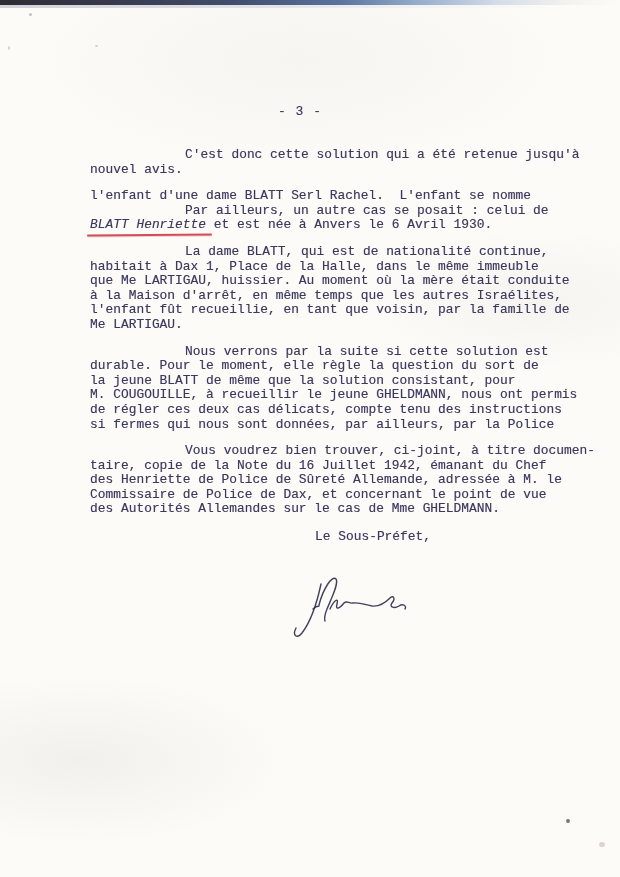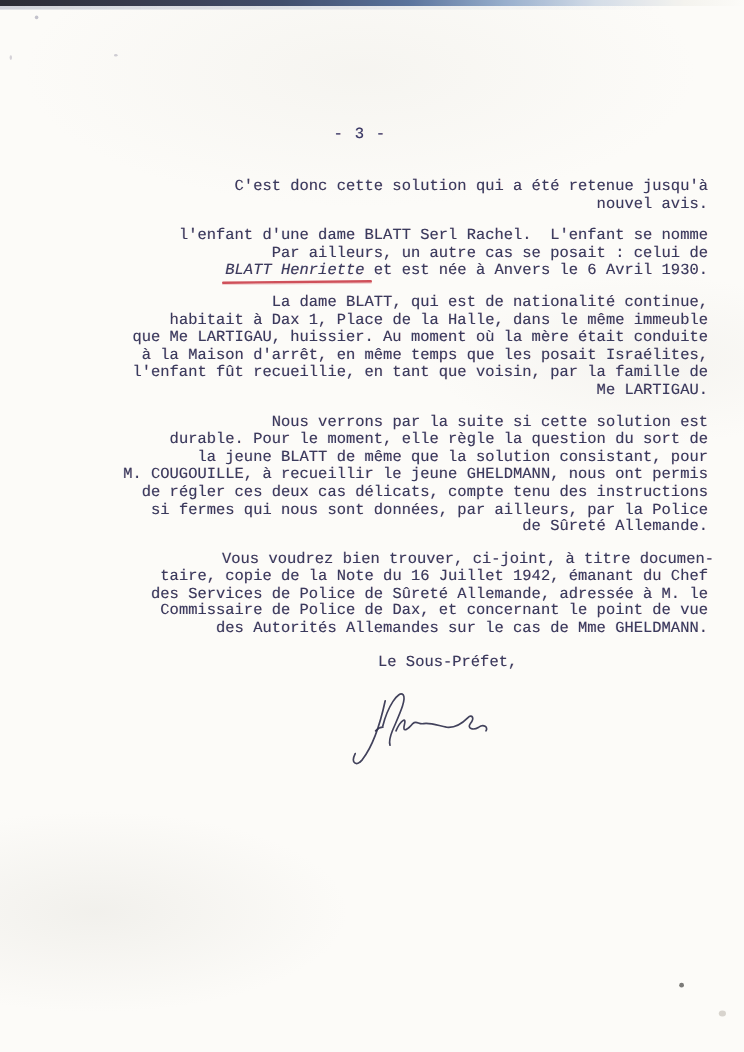--- a/index.html
+++ b/index.html
@@ -62,21 +62,21 @@
   .letter-body {
     position: absolute;
     top: 148px;
     left: 90px;
     width: 500px;
     font-size: 12.9px;
     line-height: 14.6px;
     text-shadow: 0.35px 0 0 rgba(160,50,70,0.22), -0.35px 0 0 rgba(40,80,150,0.25);
   }
 
-  .paragraph { margin: 0 0 12px 0; text-align: right; }
+  .paragraph { margin: 0 0 12px 0; }
   .line { white-space: pre; }
   .line.indent { padding-left: 95px; }
 
   .red-underline { position: relative; display: inline-block; font-style: italic; }
   .red-underline::after {
     content: "";
     position: absolute;
     left: -3px; right: -6px; bottom: -3.5px;
     height: 2.4px;
     background: #c8333f;
@@ -131,40 +131,39 @@
   <div class="paragraph">
     <div class="line">l'enfant d'une dame BLATT Serl Rachel.  L'enfant se nomme</div>
     <div class="line indent">Par ailleurs, un autre cas se posait : celui de</div>
     <div class="line"><span class="red-underline">BLATT Henriette</span><span> et est née à Anvers le 6 Avril 1930.</span></div>
   </div>
 
   <div class="paragraph">
     <div class="line indent">La dame BLATT, qui est de nationalité continue,</div>
     <div class="line">habitait à Dax 1, Place de la Halle, dans le même immeuble</div>
     <div class="line">que Me LARTIGAU, huissier. Au moment où la mère était conduite</div>
-    <div class="line">à la Maison d'arrêt, en même temps que les posait Israélites,</div>
+    <div class="line">à la Maison d'arrêt, en même temps que les autres Israélites,</div>
     <div class="line">l'enfant fût recueillie, en tant que voisin, par la famille de</div>
     <div class="line">Me LARTIGAU.</div>
   </div>
 
 
   <div class="paragraph">
     <div class="line indent">Nous verrons par la suite si cette solution est</div>
     <div class="line">durable. Pour le moment, elle règle la question du sort de</div>
     <div class="line">la jeune BLATT de même que la solution consistant, pour</div>
     <div class="line">M. COUGOUILLE, à recueillir le jeune GHELDMANN, nous ont permis</div>
     <div class="line">de régler ces deux cas délicats, compte tenu des instructions</div>
     <div class="line">si fermes qui nous sont données, par ailleurs, par la Police</div>
-    <div class="line">de Sûreté Allemande.</div>
   </div>
 
   <div class="paragraph">
     <div class="line indent">Vous voudrez bien trouver, ci-joint, à titre documen-</div>
     <div class="line">taire, copie de la Note du 16 Juillet 1942, émanant du Chef</div>
-    <div class="line">des Services de Police de Sûreté Allemande, adressée à M. le</div>
+    <div class="line">des Henriette de Police de Sûreté Allemande, adressée à M. le</div>
     <div class="line">Commissaire de Police de Dax, et concernant le point de vue</div>
     <div class="line">des Autorités Allemandes sur le cas de Mme GHELDMANN.</div>
   </div>
 
   <div class="closing-line">Le Sous-Préfet,</div>
 </div>
 
 <div class="signature">
   <svg viewBox="0 0 150 80" xmlns="http://www.w3.org/2000/svg">
     <path d="M38,12 C35,26 29,48 19,61 C14,67 9,64 13,56"></path>

